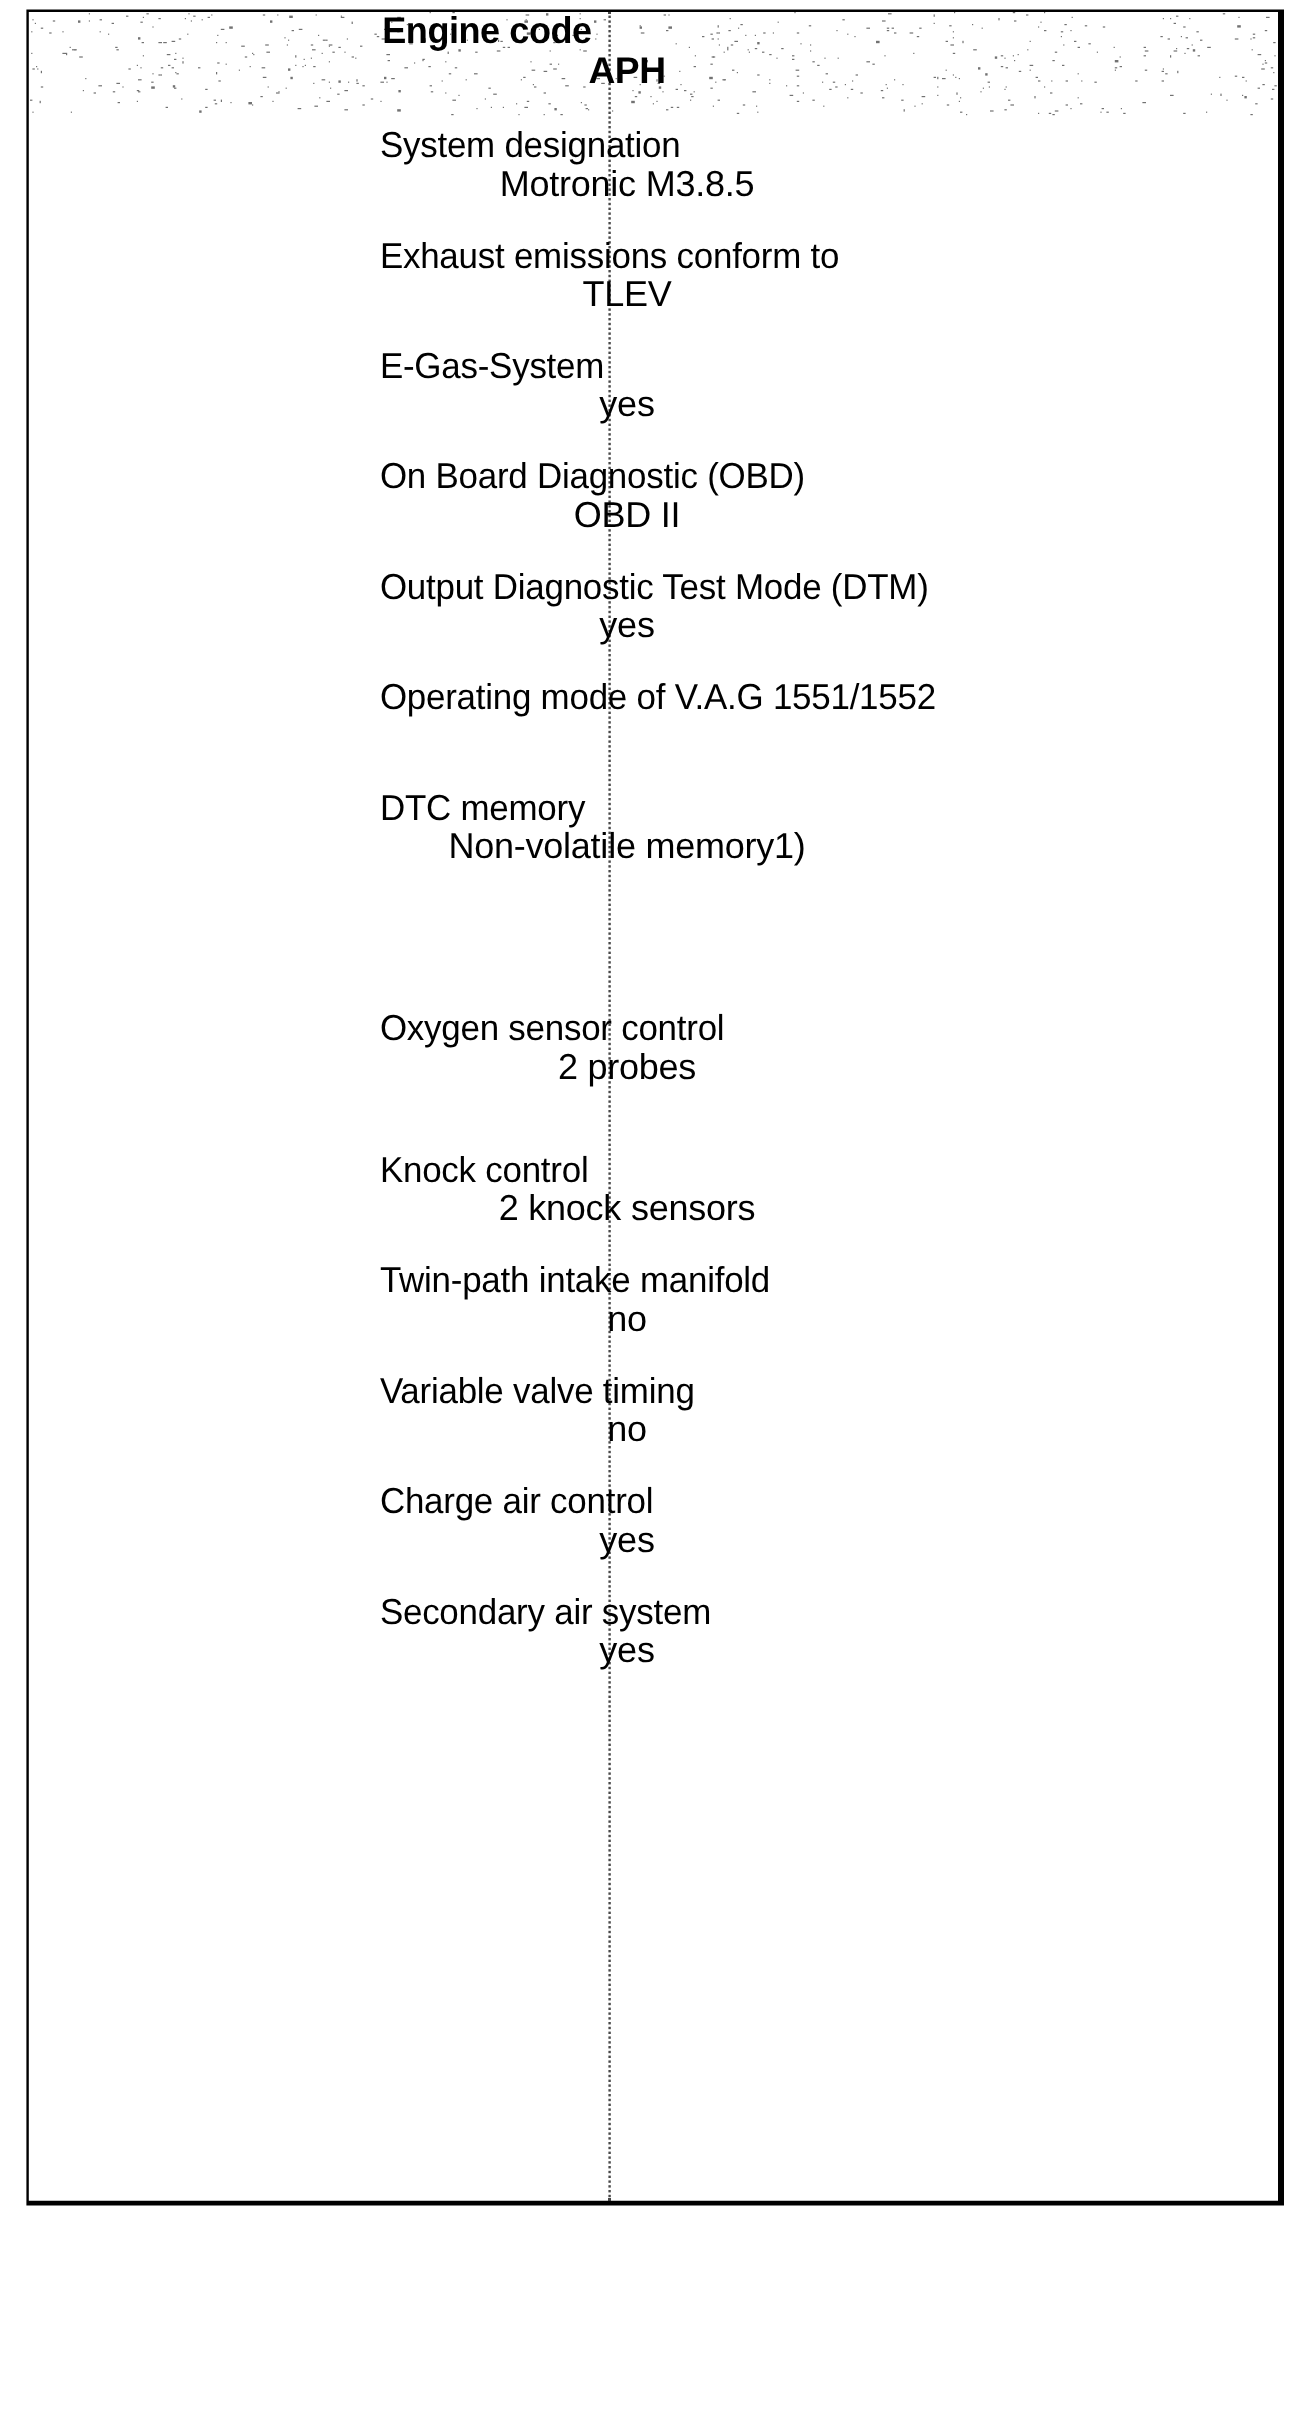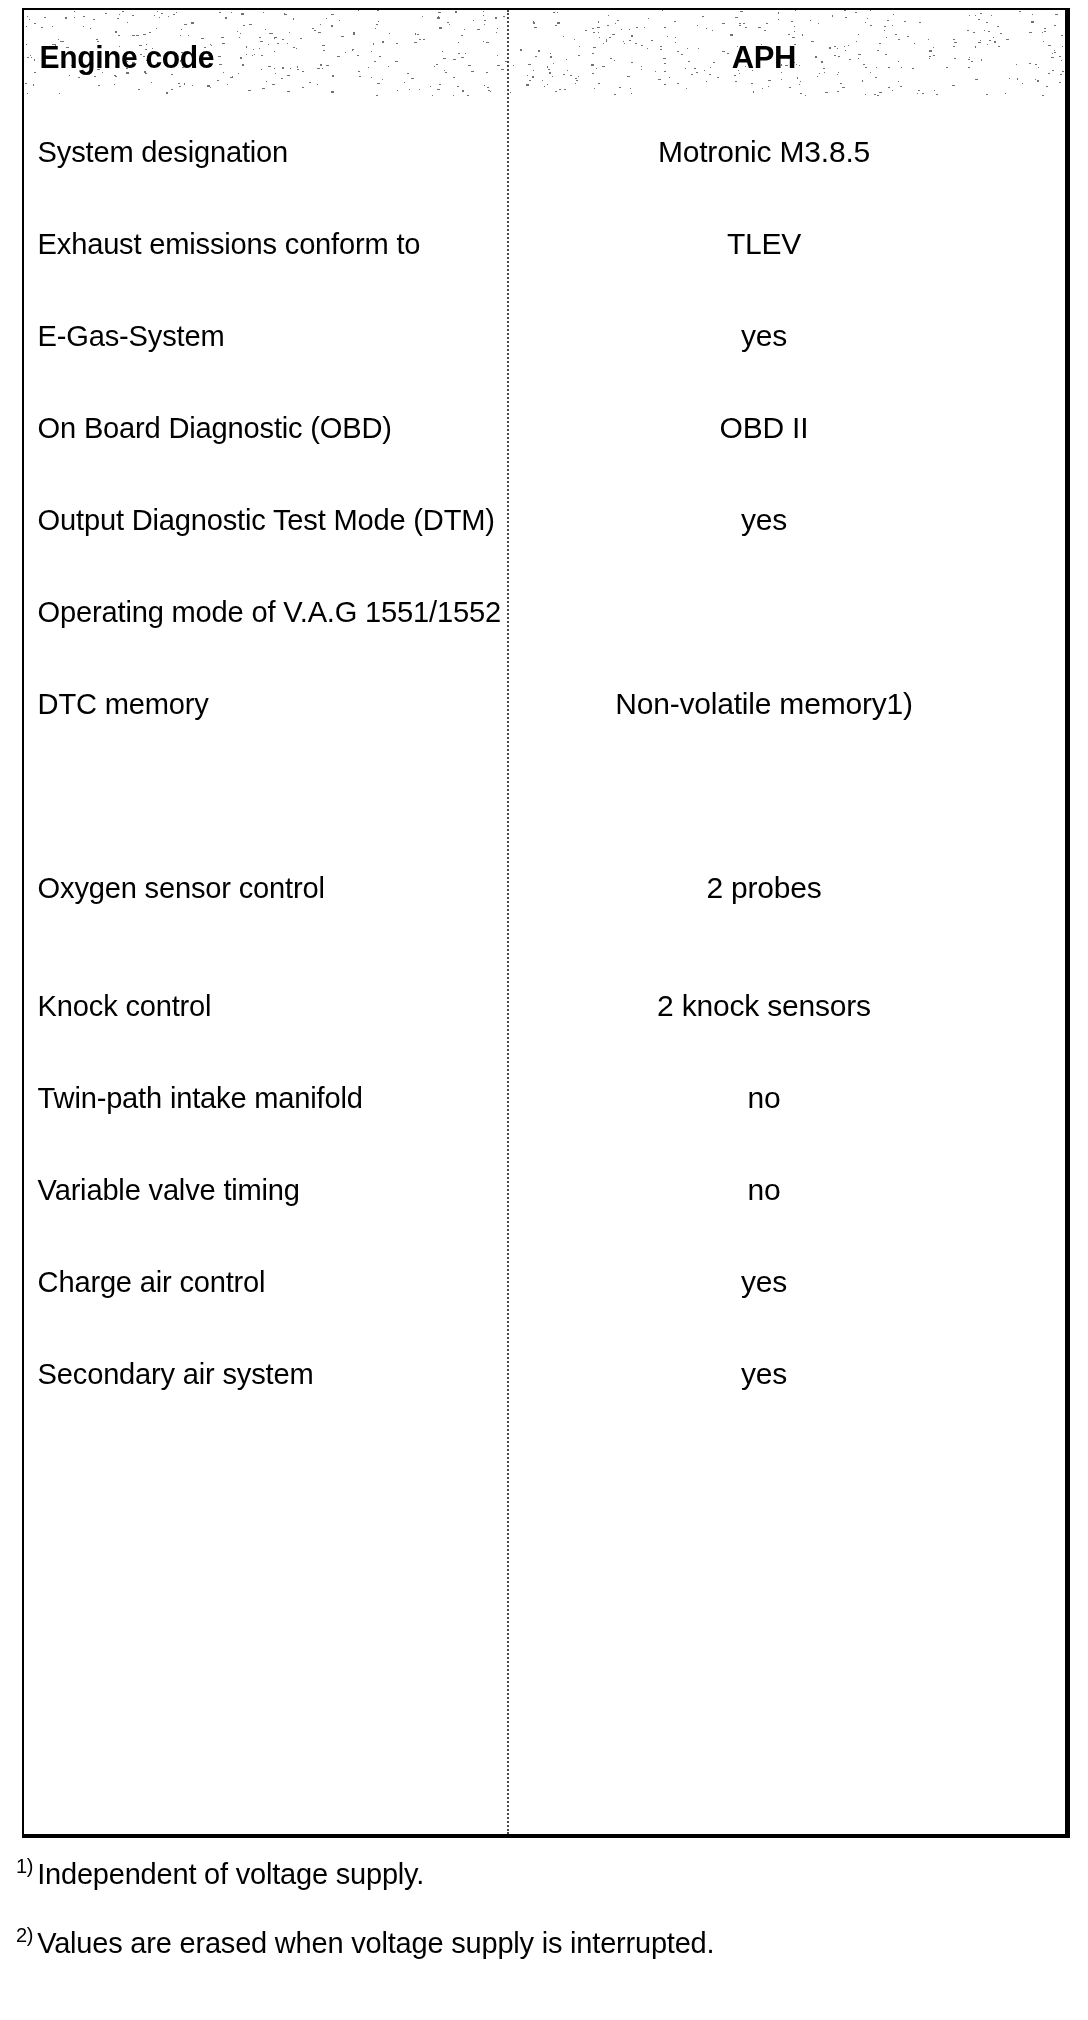--- a/index.html
+++ b/index.html
@@ -57,20 +57,21 @@
     left: 0; top: 0;
     width: 100%;
     height: 100%;
   }
   .row {
     position: absolute;
     left: 0;
     width: 100%;
     display: flex;
     align-items: center;
+    flex-direction: column;
   }
   .cell-label {
     width: 483px;
     box-sizing: border-box;
     padding-left: 14px;
     text-align: left;
     font-size: 30px;
     line-height: 1.05;
     letter-spacing: -0.2px;
     transform: scaleX(0.97);
@@ -834,22 +835,14 @@
       <i class="d" style="left:219px;top:15px;width:2px;height:1px"></i>
       <i class="d" style="left:714px;top:60px;width:1px;height:1px"></i>
       <i class="d" style="left:686px;top:57px;width:1px;height:1px"></i>
       <i class="d" style="left:199px;top:62px;width:1px;height:1px"></i>
       <i class="d" style="left:631px;top:61px;width:1px;height:1px"></i>
       <i class="d" style="left:922px;top:57px;width:2px;height:1px"></i>
       <i class="d" style="left:229px;top:39px;width:1px;height:1px"></i>
       <i class="d" style="left:754px;top:54px;width:2px;height:1px"></i>
     </div>
 
-  <div class="footnotes">
-    <div class="footnote">
-      <span class="fn-marker">1)</span><span class="fn-text">Independent of voltage supply.</span>
-    </div>
-    <div class="footnote">
-      <span class="fn-marker">2)</span><span class="fn-text">Values are erased when voltage supply is interrupted.</span>
-    </div>
-  </div>
 
 </div>
 
 </body></html>

